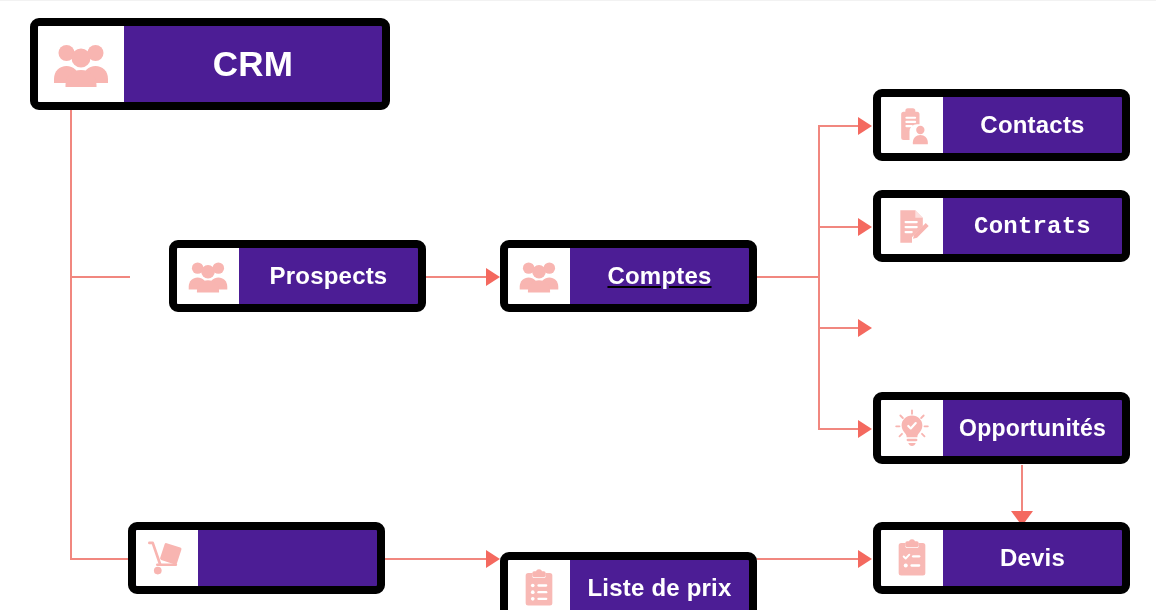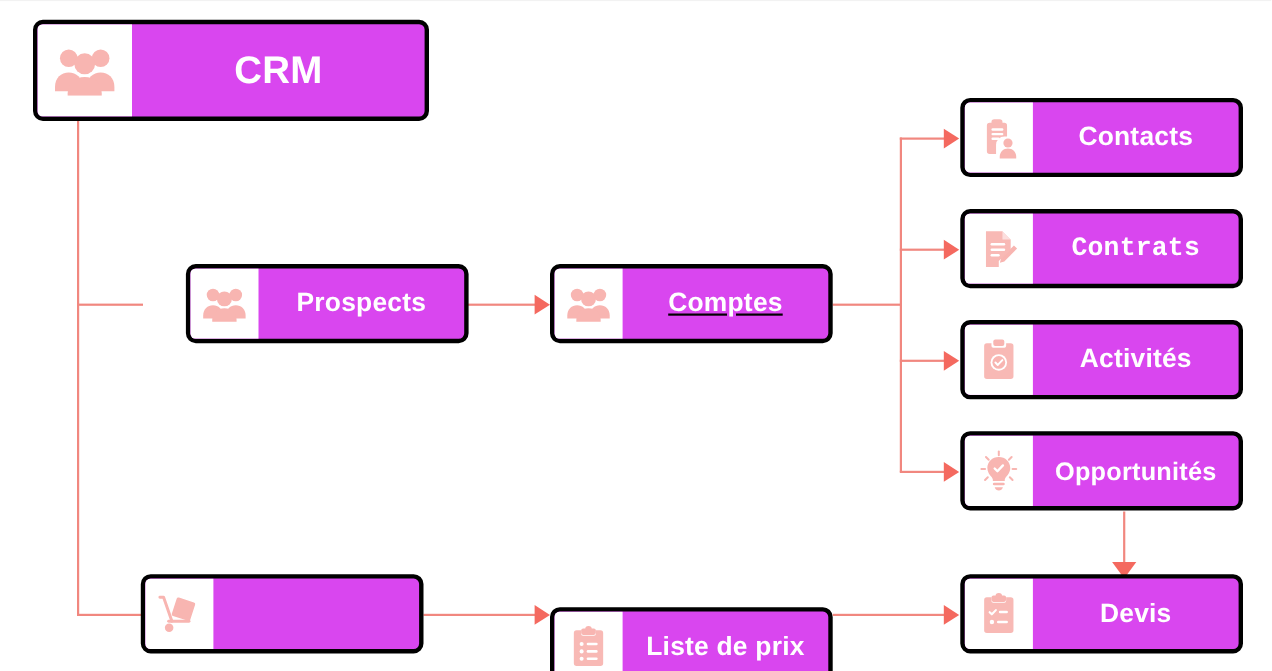--- a/index.html
+++ b/index.html
@@ -49,22 +49,22 @@
     border-left: 11px solid transparent;
     border-right: 11px solid transparent;
     border-top: 15px solid #f4695f;
   }
 
   
   .node {
     position: absolute;
     display: flex;
     align-items: stretch;
-    background: #d946ef;
-    border: 4px solid #000000;
+    background: #4c1d95;
+    border: 8px solid #000000;
     border-radius: 9px;
     box-sizing: border-box;
     overflow: hidden;
   }
   .node .icon-tile {
     flex: 0 0 auto;
     background: #ffffff;
     display: flex;
     align-items: center;
     justify-content: center;
@@ -212,34 +212,20 @@
           <rect x="15" y="18" width="16" height="2.6" rx="1.3" fill="#ffffff"></rect>
           <rect x="15" y="24" width="16" height="2.6" rx="1.3" fill="#ffffff"></rect>
           <rect x="15" y="30" width="10" height="2.6" rx="1.3" fill="#ffffff"></rect>
           <path d="M40.5 20.5l3.5 3.5-14 14-4.8 1.3 1.3-4.8z"></path>
         </svg>
       </span>
     </div>
     <div class="node-label">Contrats</div>
   </div>
 
-  <div class="node leaf" style="left:873px; top:291px;">
-    <div class="icon-tile">
-      <span>
-        <svg class="glyph" width="38" height="40" viewBox="0 0 44 48" fill="#f8b5b1">
-          <rect x="16" y="2" width="12" height="7" rx="2.2"></rect>
-          <path d="M9 6h5v3a2 2 0 0 0 2 2h12a2 2 0 0 0 2-2V6h5a3 3 0 0 1 3 3v33a3 3 0 0 1-3 3H9a3 3 0 0 1-3-3V9a3 3 0 0 1 3-3z" opacity=".95"></path>
-          <circle cx="22" cy="27" r="9" fill="#ffffff"></circle>
-          <circle cx="22" cy="27" r="7"></circle>
-          <path d="M18.3 27.1l2.6 2.6 5-5.2" stroke="#ffffff" stroke-width="2.2" fill="none" stroke-linecap="round" stroke-linejoin="round"></path>
-        </svg>
-      </span>
-    </div>
-    <div class="node-label">Activités</div>
-  </div>
 
   <div class="node leaf tight" style="left:873px; top:392px;">
     <div class="icon-tile">
       <span>
         <svg class="glyph" width="40" height="40" viewBox="0 0 48 48" fill="#f8b5b1">
           <g stroke="#f8b5b1" stroke-width="2.2" stroke-linecap="round">
             <line x1="24" y1="3" x2="24" y2="7"></line>
             <line x1="10" y1="9" x2="13" y2="12"></line>
             <line x1="38" y1="9" x2="35" y2="12"></line>
             <line x1="5" y1="22" x2="9" y2="22"></line>

